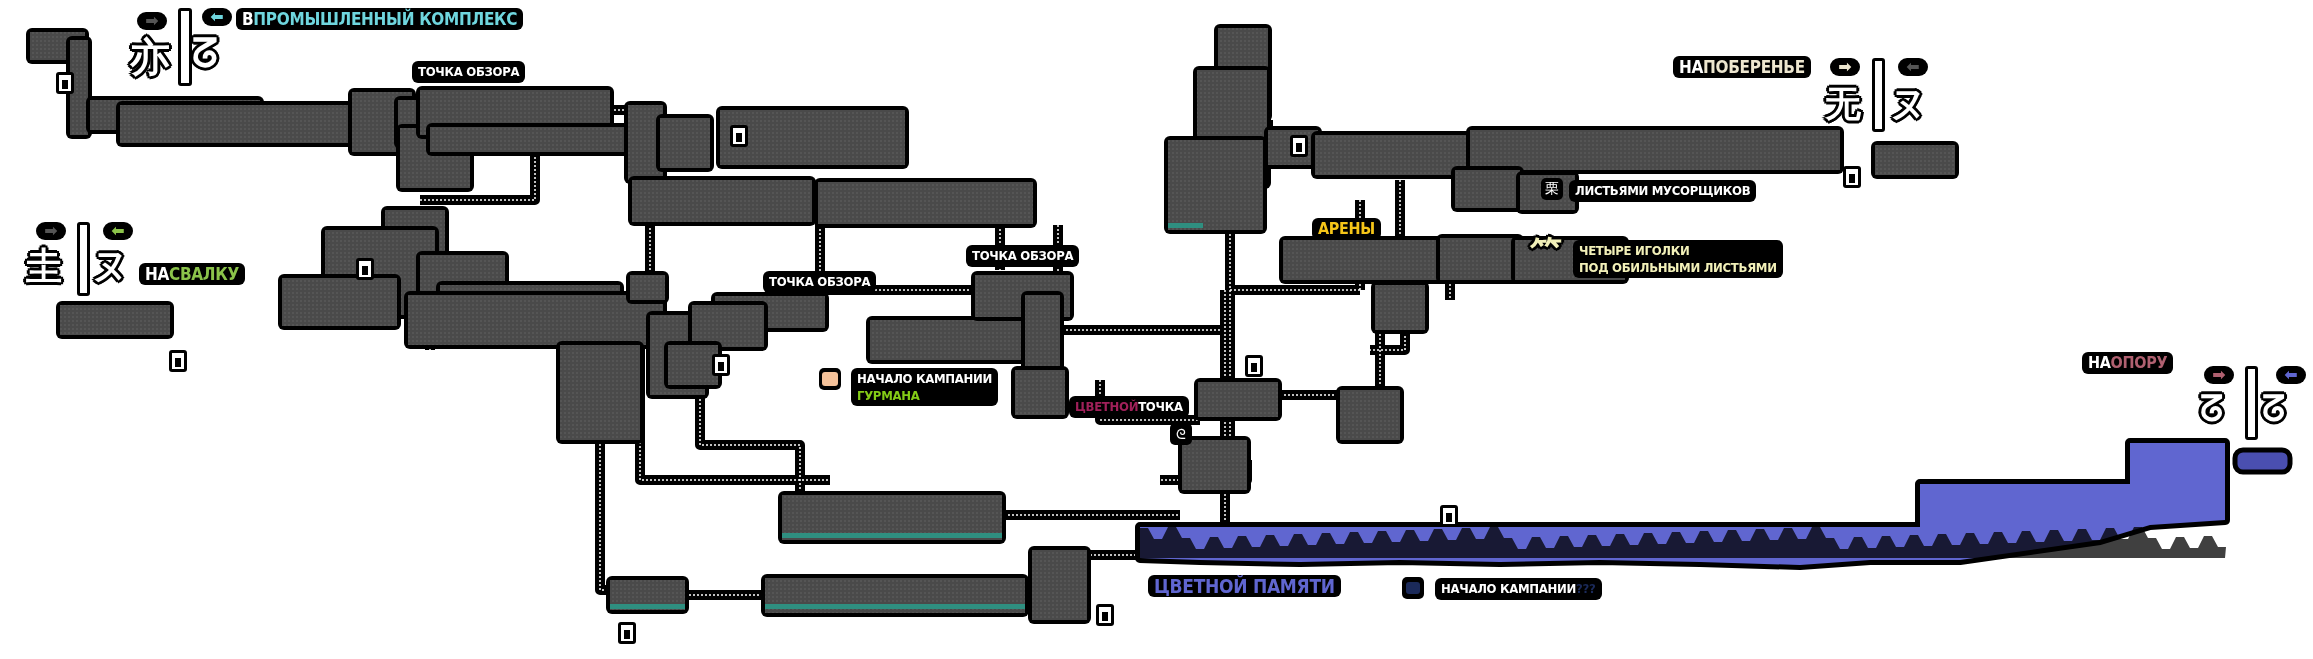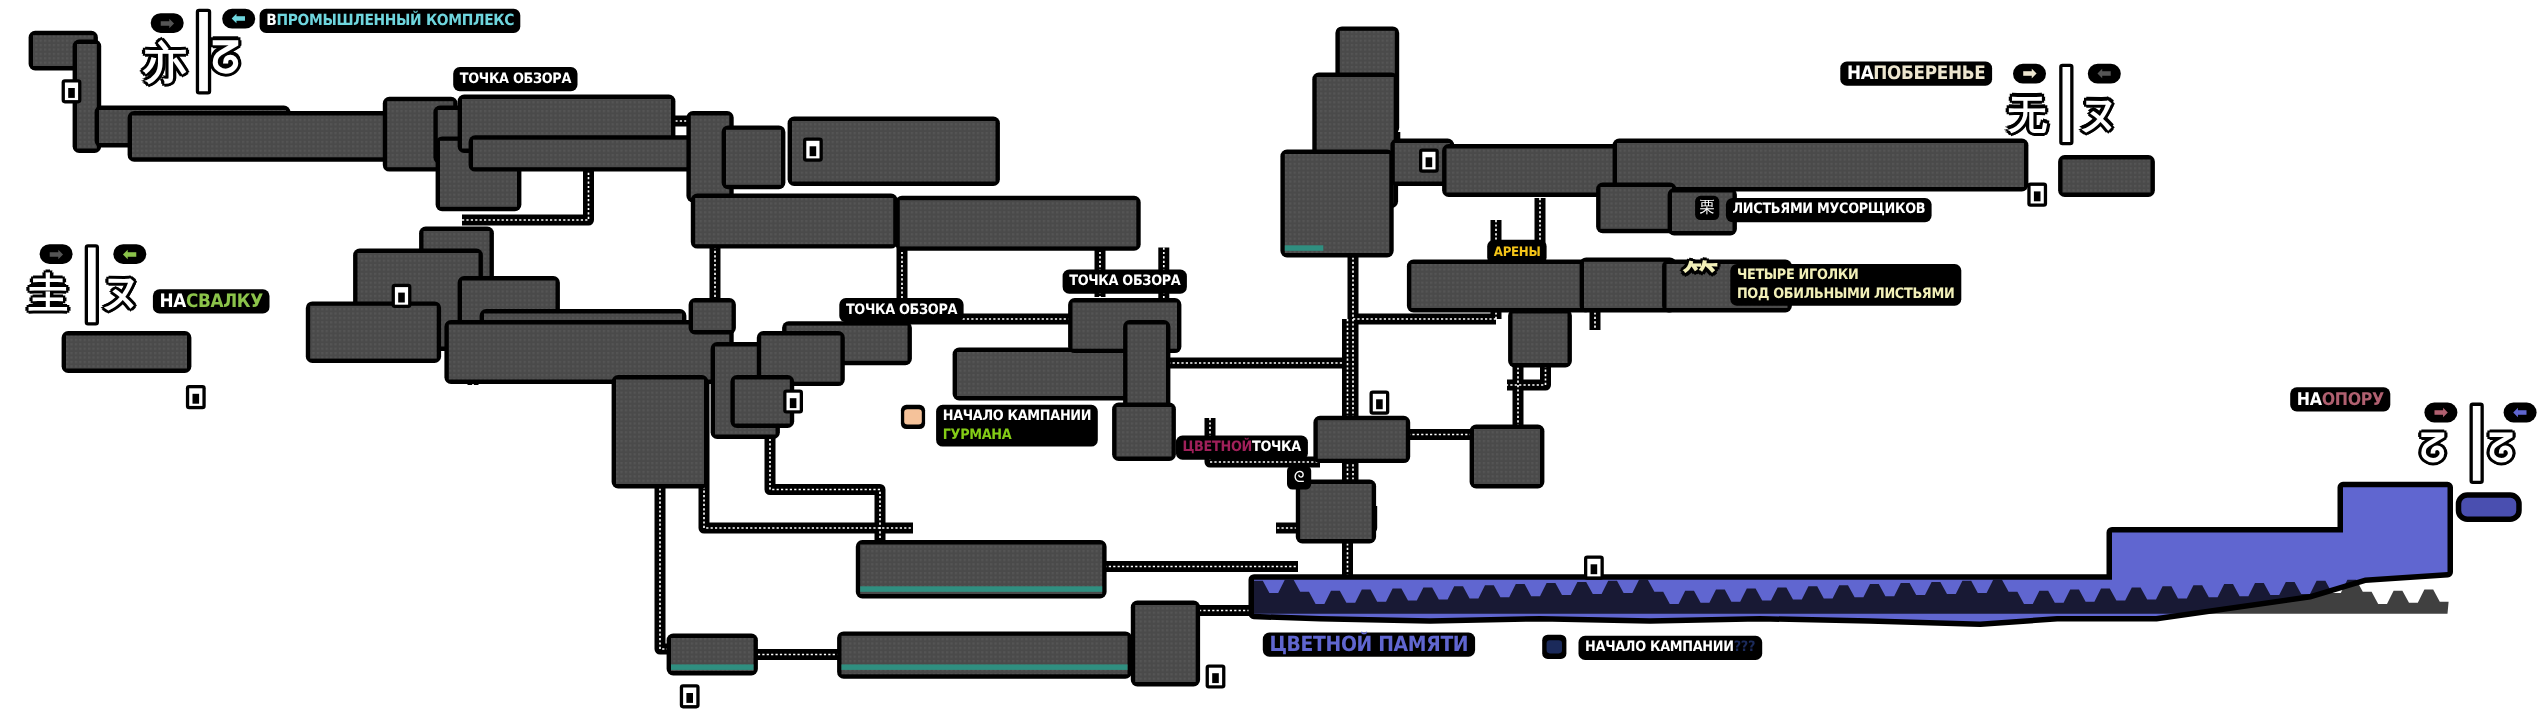--- a/index.html
+++ b/index.html
@@ -196,21 +196,21 @@
       <path d="M1140,558 L1140,528 L1148,528 L1154,539 L1162,539 L1168,527 L1176,527 L1182,538 L1190,538 L1196,549 L1204,549 L1210,537 L1218,537 L1224,548 L1232,548 L1238,536 L1246,536 L1252,547 L1260,547 L1266,535 L1274,535 L1280,546 L1288,546 L1294,534 L1302,534 L1308,545 L1316,545 L1322,533 L1330,533 L1336,544 L1344,544 L1350,532 L1358,532 L1364,543 L1372,543 L1378,531 L1386,531 L1392,542 L1400,542 L1406,530 L1414,530 L1420,541 L1428,541 L1434,529 L1442,529 L1448,540 L1456,540 L1462,528 L1470,528 L1476,539 L1484,539 L1490,527 L1498,527 L1504,538 L1512,538 L1518,549 L1526,549 L1532,537 L1540,537 L1546,548 L1554,548 L1560,536 L1568,536 L1574,547 L1582,547 L1588,535 L1596,535 L1602,546 L1610,546 L1616,534 L1624,534 L1630,545 L1638,545 L1644,533 L1652,533 L1658,544 L1666,544 L1672,532 L1680,532 L1686,543 L1694,543 L1700,531 L1708,531 L1714,542 L1722,542 L1728,530 L1736,530 L1742,541 L1750,541 L1756,529 L1764,529 L1770,540 L1778,540 L1784,528 L1792,528 L1798,539 L1806,539 L1812,527 L1820,527 L1826,538 L1834,538 L1840,549 L1848,549 L1854,537 L1862,537 L1868,548 L1876,548 L1882,536 L1890,536 L1896,547 L1904,547 L1910,535 L1918,535 L1924,546 L1932,546 L1938,534 L1946,534 L1952,545 L1960,545 L1966,533 L1974,533 L1980,544 L1988,544 L1994,532 L2002,532 L2008,543 L2016,543 L2022,531 L2030,531 L2036,542 L2044,542 L2050,530 L2058,530 L2064,541 L2072,541 L2078,529 L2086,529 L2092,540 L2100,540 L2106,528 L2114,528 L2120,539 L2128,539 L2134,527 L2142,527 L2148,538 L2156,538 L2162,549 L2170,549 L2176,537 L2184,537 L2190,548 L2198,548 L2204,536 L2212,536 L2218,547 L2226,547 L2225,558 Z" fill="#000" opacity="0.75"></path>
       <rect x="2235" y="450" width="55" height="22" rx="8" fill="#4a4fb0" stroke="#000" stroke-width="5"></rect>
     </g>
 </svg>
 
 <div class="arrow" style="left:137px;top:12px;color:#555;">➡</div>
 <div class="glyph" style="left:130px;top:30px;font-size:40px;">亦</div>
 <div style="position:absolute;left:178px;top:8px;width:8px;height:72px;background:#fff;border:3px solid #000;border-radius:3px;"></div>
 <div class="glyph" style="left:192px;top:30px;font-size:40px;">ᘔ</div>
 <div class="arrow" style="left:202px;top:8px;color:#6fd6de;">⬅</div>
-<div class="lbl" style="left:236px;top:8px;font-size:14px;">
+<div class="lbl" style="left:236px;top:8px;font-size:17px;">
   <span>В</span><span style="color:#6fd6de;">ПРОМЫШЛЕННЫЙ КОМПЛЕКС</span>
 </div>
 
 <div class="lbl" style="left:412px;top:61px;font-size:13px;">ТОЧКА ОБЗОРА</div>
 <div class="lbl" style="left:763px;top:271px;font-size:13px;">ТОЧКА ОБЗОРА</div>
 <div class="lbl" style="left:966px;top:245px;font-size:13px;">ТОЧКА ОБЗОРА</div>
 
 <div class="arrow" style="left:36px;top:222px;color:#555;">➡</div>
 <div class="glyph" style="left:26px;top:242px;font-size:36px;">圭</div>
 <div style="position:absolute;left:77px;top:222px;width:7px;height:68px;background:#fff;border:3px solid #000;border-radius:3px;"></div>
@@ -227,21 +227,21 @@
 <div class="glyph" style="left:1825px;top:80px;font-size:36px;">无</div>
 <div style="position:absolute;left:1872px;top:58px;width:7px;height:68px;background:#fff;border:3px solid #000;border-radius:3px;"></div>
 <div class="glyph" style="left:1890px;top:80px;font-size:36px;">ヌ</div>
 <div class="arrow" style="left:1898px;top:58px;color:#555;">⬅</div>
 
 <div class="icon-box" style="left:1541px;top:178px;color:#fff;">
     <span>栗</span>
   </div>
 <div class="lbl" style="left:1569px;top:180px;font-size:13px;">ЛИСТЬЯМИ МУСОРЩИКОВ</div>
 
-<div class="lbl" style="left:1352px;top:218px;font-size:12px;color:#f5c518;">АРЕНЫ</div>
+<div class="lbl" style="left:1312px;top:218px;font-size:16px;color:#f5c518;">АРЕНЫ</div>
 
 <div class="glyph" style="left:1530px;top:232px;font-size:32px;color:#f2f0b8;">⺮</div>
 <div class="lbl two" style="left:1573px;top:240px;font-size:13px;color:#f2f0b8;">
   <div>ЧЕТЫРЕ ИГОЛКИ</div>
   <div>ПОД ОБИЛЬНЫМИ ЛИСТЬЯМИ</div>
 </div>
 
 <div class="icon-box" style="left:819px;top:368px;background:#000;">
     <span style="display:block;width:16px;height:14px;background:#f5c29a;border-radius:3px;"></span>
   </div>

